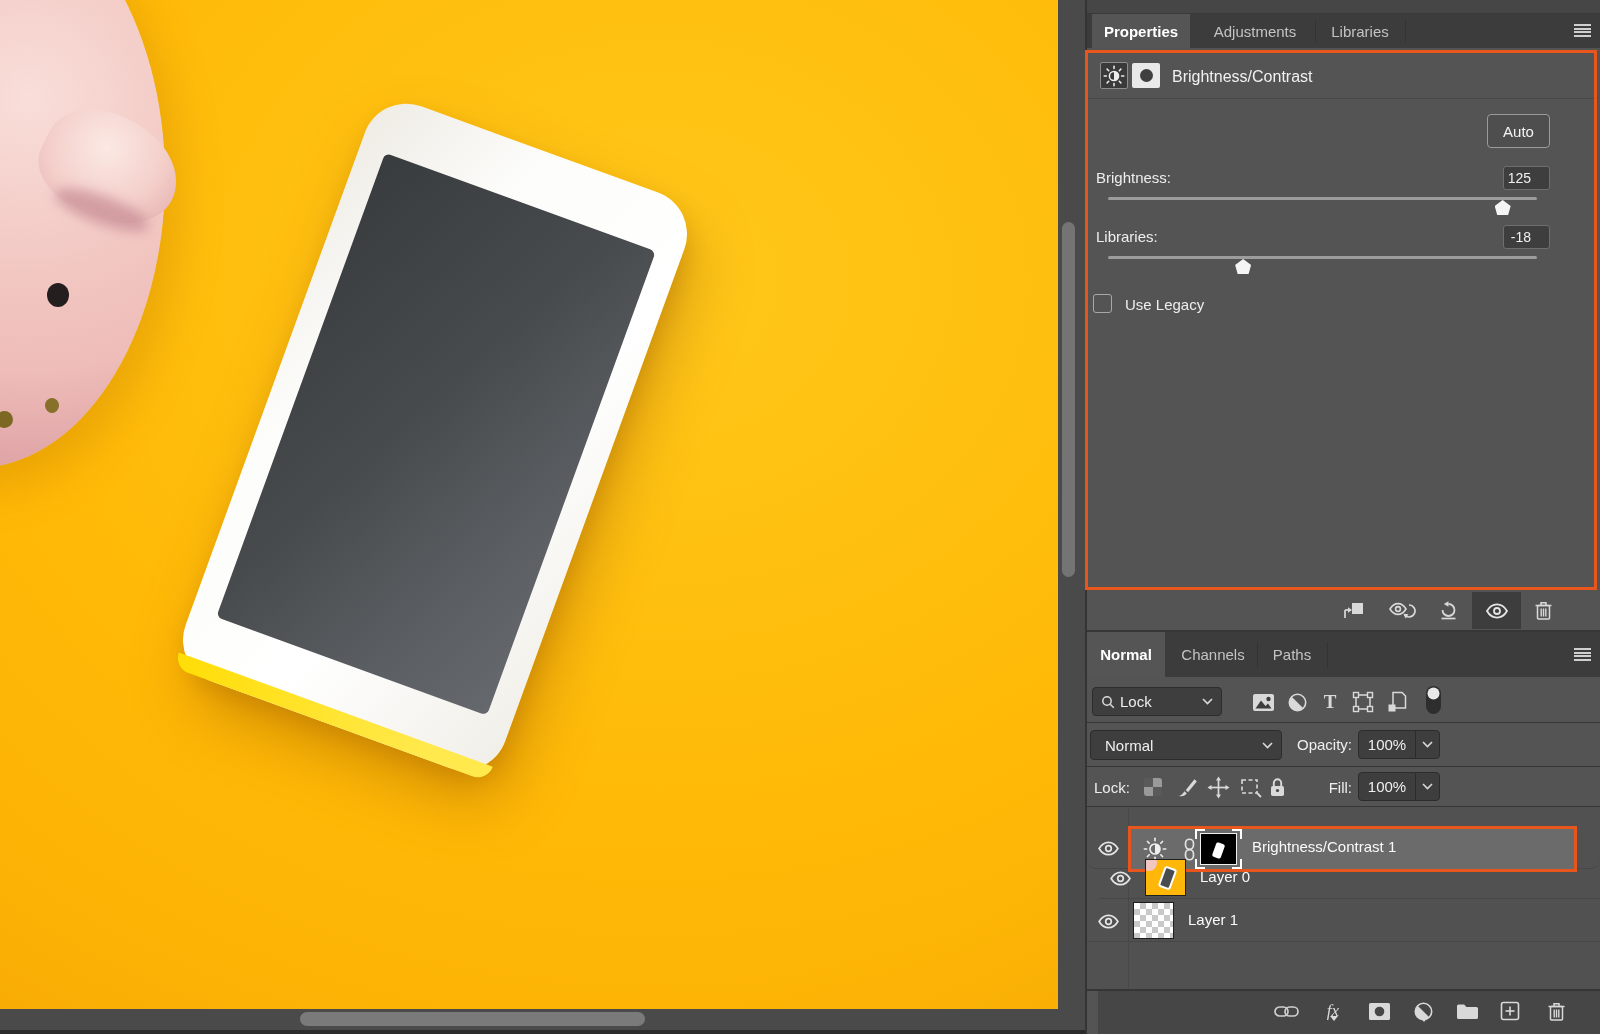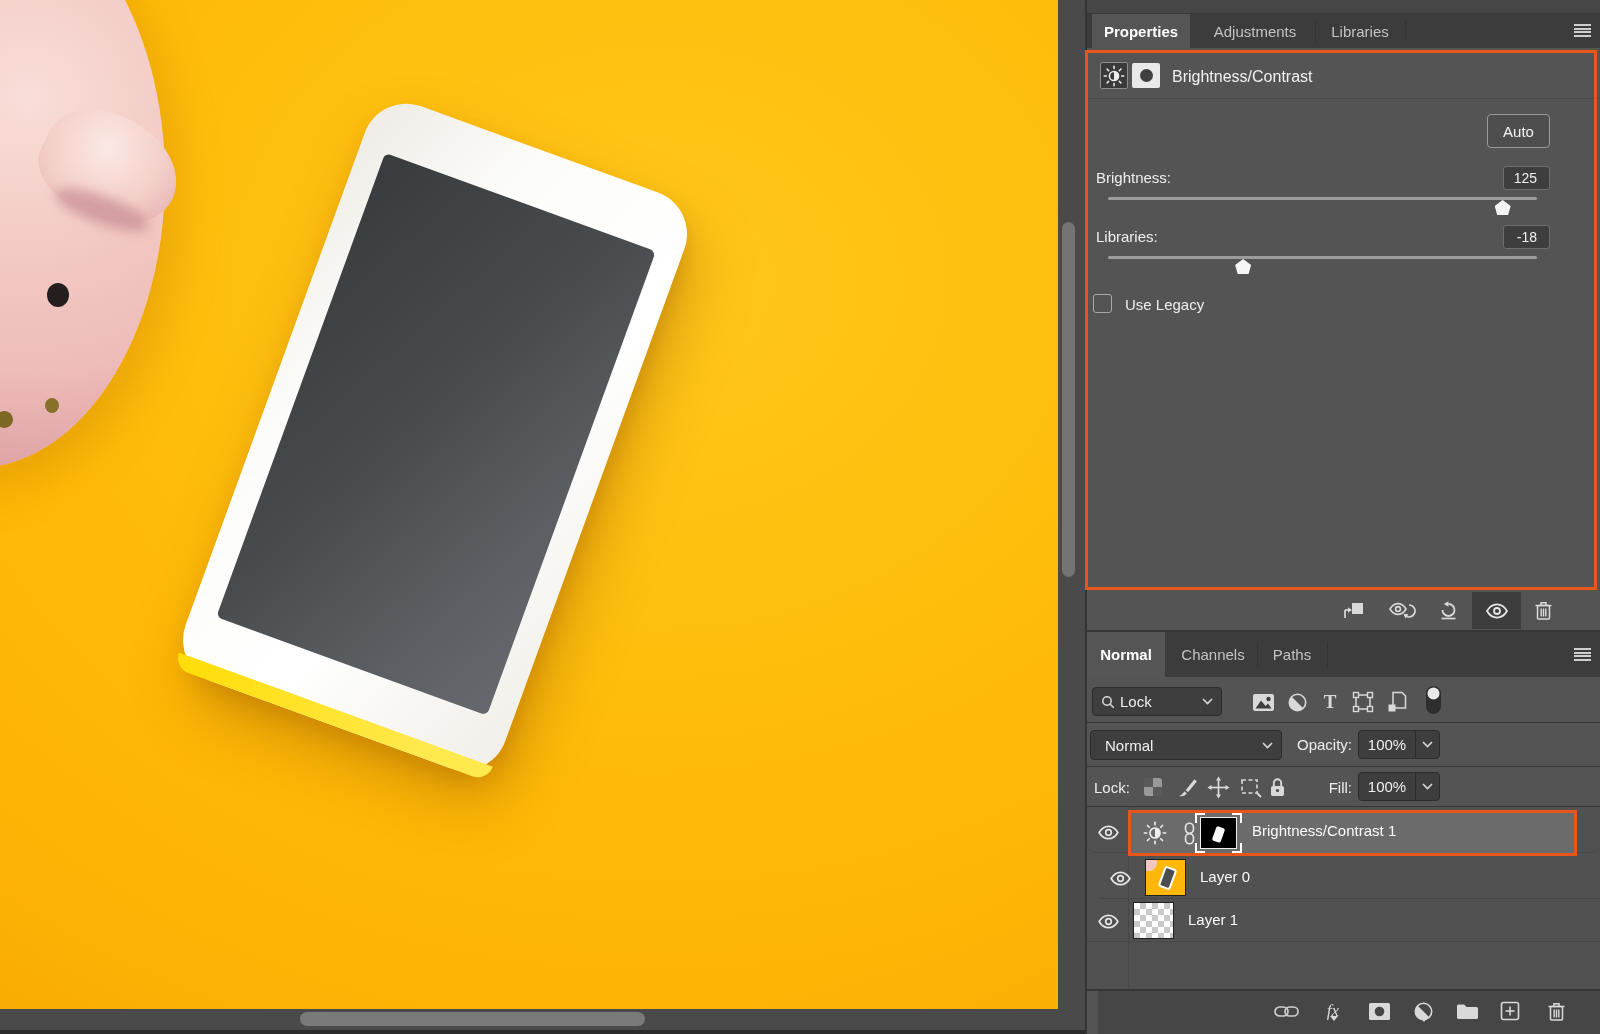--- a/index.html
+++ b/index.html
@@ -62,21 +62,21 @@
                 display:flex; align-items:center; justify-content:center; }
   .bc-maskbox i { width:13px; height:13px; border-radius:50%; background:#3f3f3f; }
   .bc-title { position:absolute; left:85px; top:68px; font-size:16px; color:#f1f1f1; }
   .hsep { position:absolute; left:0; width:511px; height:1px; background:#484848; }
 
   .auto-btn { position:absolute; left:400px; top:114px; width:63px; height:34px; border:1px solid #9a9a9a;
               border-radius:4px; background:#4e4e4e; color:#f2f2f2; font-size:15px;
               display:flex; align-items:center; justify-content:center; cursor:pointer; }
   .fld-label { position:absolute; color:#eeeeee; }
   .val-box { position:absolute; width:47px; height:24px; background:#3e3e3e; border:1px solid #6e6e6e; border-radius:3px;
-             color:#f0f0f0; font-size:14px; display:flex; align-items:center; justify-content:flex-end; padding-right:12px; }
+             color:#f0f0f0; font-size:14px; display:flex; align-items:center; justify-content:flex-end; padding-right:18px; }
   .track { position:absolute; width:429px; height:3px; background:#9c9c9c; border-radius:2px; }
   .thumb { position:absolute; top:3px; width:16px; height:15px; background:#f5f5f5;
            clip-path:polygon(50% 0, 100% 40%, 84% 100%, 16% 100%, 0 40%);
            filter:drop-shadow(0 1px 1px rgba(0,0,0,.5)); cursor:pointer; }
   .checkbox { position:absolute; left:6px; top:294px; width:19px; height:19px; border:1.5px solid #a8a8a8;
               border-radius:3px; background:transparent; cursor:pointer; }
 
   .ftool { position:absolute; width:40px; height:37px; display:flex; align-items:center; justify-content:center; cursor:pointer; }
   .ftool-active-bg { position:absolute; left:385px; top:592px; width:49px; height:37px; background:#3d3d3d; }
   .divider { position:absolute; left:0; width:513px; background:#363636; }
@@ -395,21 +395,21 @@
           <polyline points="1,1 5.5,5.5 10,1" fill="none" stroke="#d9d9d9" stroke-width="1.6"></polyline>
         </svg>
       </span>
     </div>
 
     <div class="divider" style="top:806px; height:1px;"></div>
 
     <div class="layers-list">
       <div class="eye-colline"></div>
 
-      <div class="lrow" style="top:3px;border-radius:9px;">
+      <div class="lrow" style="top:19px;border-radius:9px;">
         <div class="lrow-sel-bg" style="top:0;"></div>
         <div class="eye-btn" style="top:10px;">
           <svg width="23" height="15" viewBox="0 0 24 16">
             <path d="M2 8 C5 2.8 8.5 1.4 12 1.4 s7 1.4 10 6.6 C19 13.2 15.5 14.6 12 14.6 s-7-1.4-10-6.6Z" fill="none" stroke="#e5e5e5" stroke-width="1.8"></path>
             <circle cx="12" cy="8" r="3" fill="none" stroke="#e5e5e5" stroke-width="1.8"></circle>
           </svg>
         </div>
         <div class="row-ico" style="left:55px; top:10px;">
           <svg width="24" height="24" viewBox="0 0 22 22">
             <circle cx="11" cy="11" r="4.6" fill="none" stroke="#eeeeee" stroke-width="1.5"></circle>

